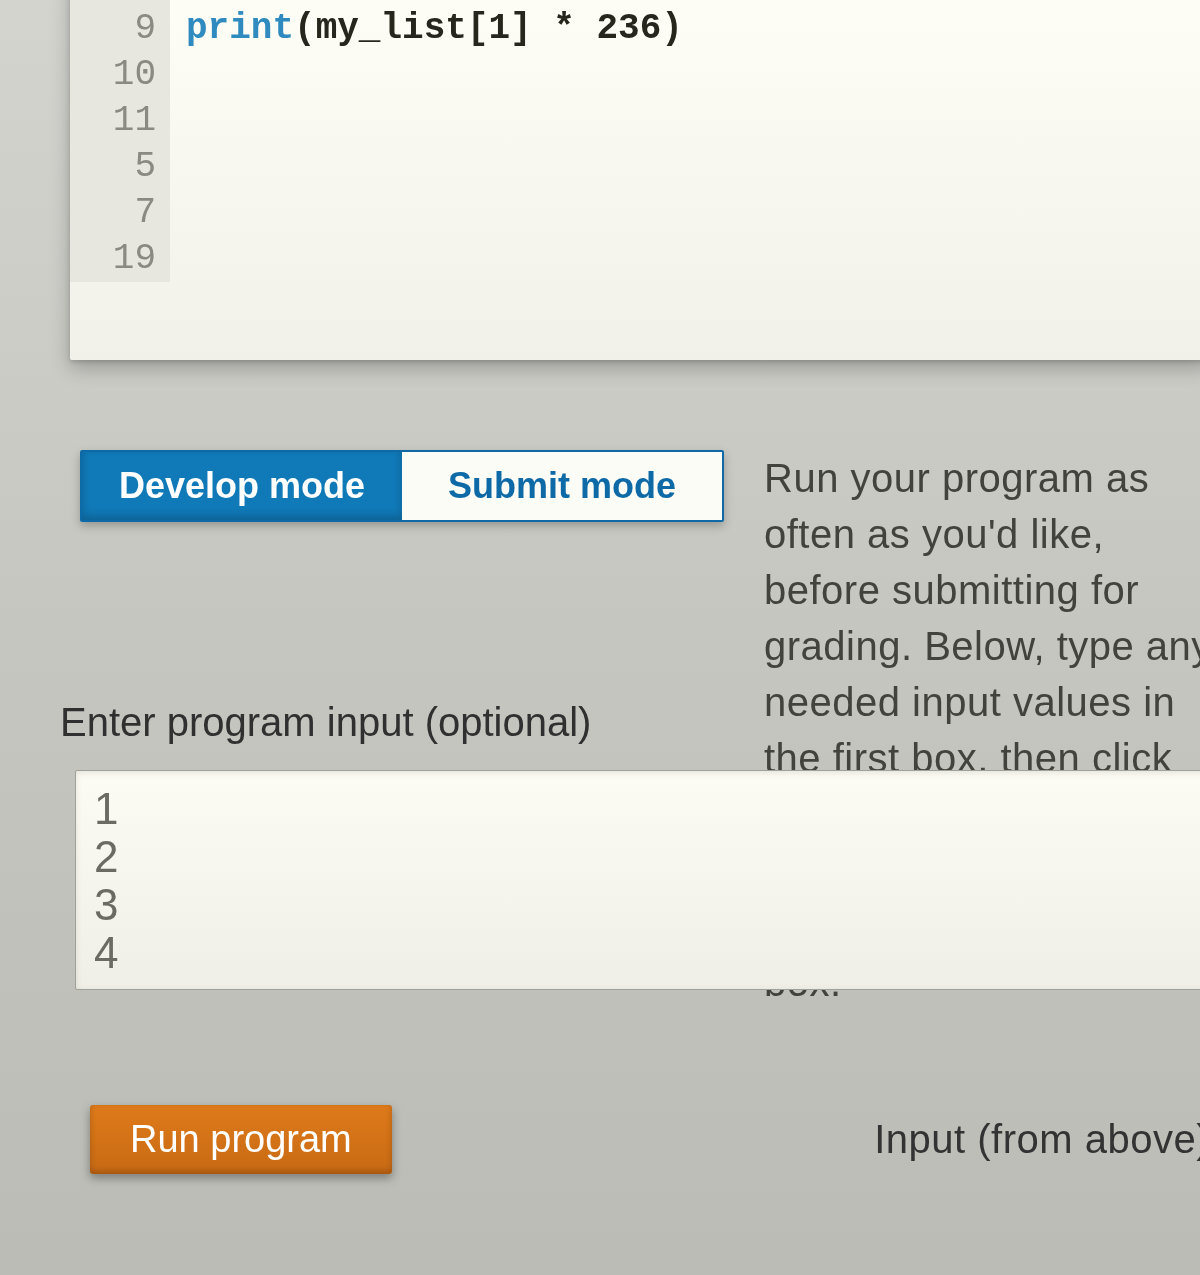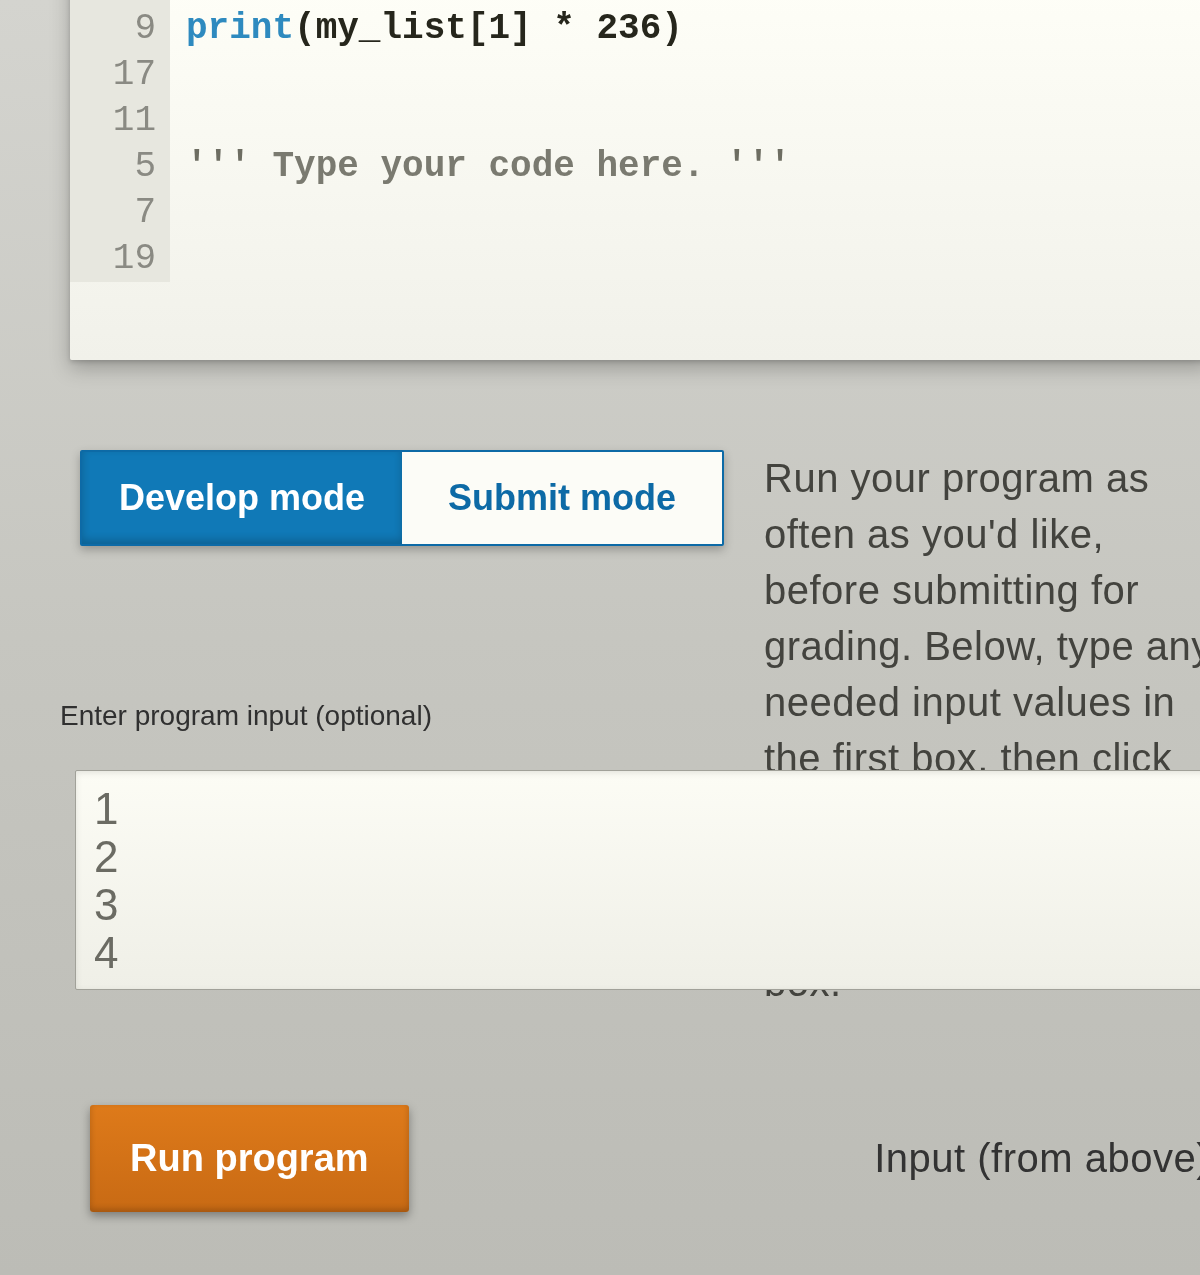--- a/index.html
+++ b/index.html
@@ -82,21 +82,21 @@
     left: 80px;
     top: 450px;
     right: -20px;
     display: flex;
     align-items: flex-start;
     gap: 40px;
   }
   .mode-toggle {
     display: flex;
     border: 2px solid #0d6aa6;
-    height: 96px;
+    height: 72px;
     box-shadow: 0 4px 10px rgba(0,0,0,.25);
     border-radius: 2px;
     overflow: hidden;
   }
   .mode-btn {
     display: flex;
     align-items: center;
     justify-content: center;
     width: 320px;
     font-size: 36px;
@@ -119,21 +119,21 @@
     color: #43433e;
     letter-spacing: .5px;
     flex: 1;
   }
 
   
   .input-label {
     position: absolute;
     left: 60px;
     top: 700px;
-    font-size: 28px;
+    font-size: 40px;
     color: #303030;
   }
   .input-box {
     position: absolute;
     left: 75px;
     top: 770px;
     right: -10px;
     height: 220px;
     background: linear-gradient(180deg,#fcfcf5 0%,#efefe7 100%);
     border: 1.5px solid #a1a199;
@@ -154,22 +154,22 @@
     top: 1105px;
     right: -10px;
     display: flex;
     align-items: center;
     justify-content: space-between;
   }
   .run-btn {
     background: linear-gradient(180deg,#de7a1a 0%,#c86a14 100%);
     color: #fff;
     font-size: 38px;
-    font-weight: 700;
-    padding: 32px 40px;
+    font-weight: 400;
+    padding: 13px 40px;
     border: none;
     border-radius: 3px;
     box-shadow: 0 4px 10px rgba(0,0,0,.35), inset 0 -3px 6px rgba(0,0,0,.2);
     cursor: pointer;
   }
   .input-from {
     font-size: 40px;
     color: #333;
     letter-spacing: .5px;
   }
@@ -182,29 +182,28 @@
   <div class="editor" id="editor">
       <div class="code-row">
         <div class="gutter">8</div>
         <div class="code"><span class="tok-fn">print</span><span class="tok-op">(</span><span class="tok-id">my_list</span><span class="tok-op">)</span></div>
       </div>
       <div class="code-row">
         <div class="gutter">9</div>
         <div class="code"><span class="tok-fn">print</span><span class="tok-op">(</span><span class="tok-id">my_list</span><span class="tok-op">[</span><span class="tok-num">1</span><span class="tok-op">] * </span><span class="tok-num">236</span><span class="tok-op">)</span></div>
       </div>
       <div class="code-row">
-        <div class="gutter">17</div>
+        <div class="gutter">10</div>
       </div>
       <div class="code-row">
         <div class="gutter">11</div>
         <div class="code"></div>
       </div>
       <div class="code-row">
         <div class="gutter">5</div>
-        <div class="code"><span class="tok-str">''' </span><span class="tok-com">Type your code here.</span><span class="tok-str"> '''</span></div>
       </div>
       <div class="code-row">
         <div class="gutter">7</div>
         <div class="code"></div>
       </div>
       <div class="code-row">
         <div class="gutter">19</div>
         <div class="code"></div>
       </div>
     </div>

